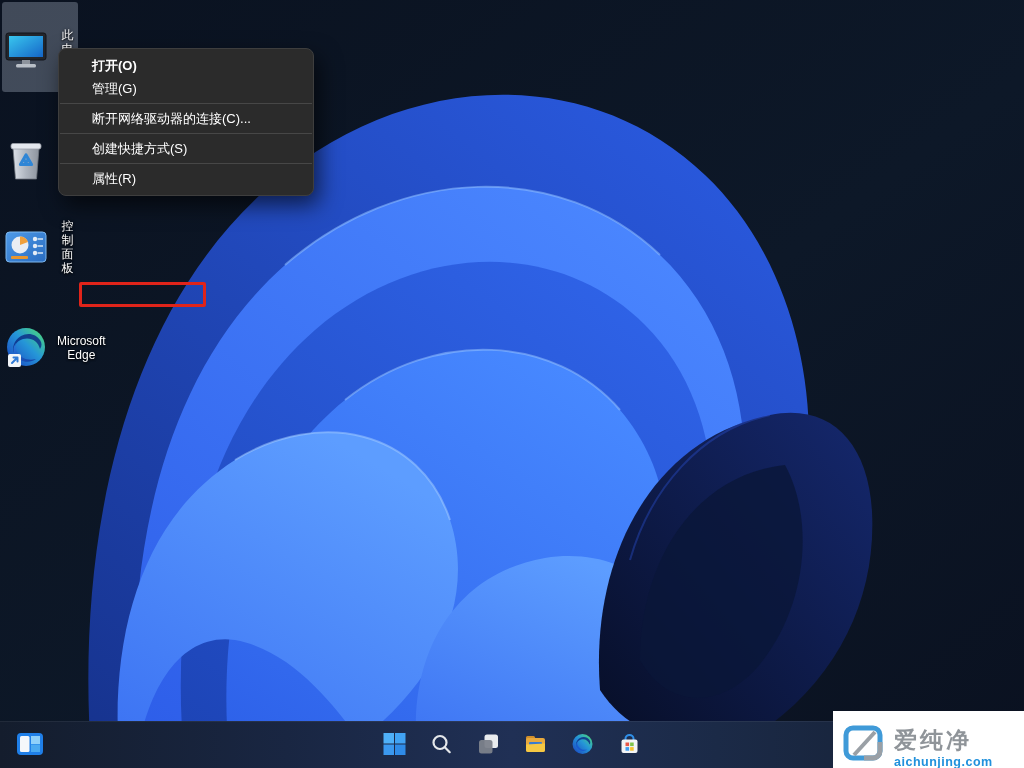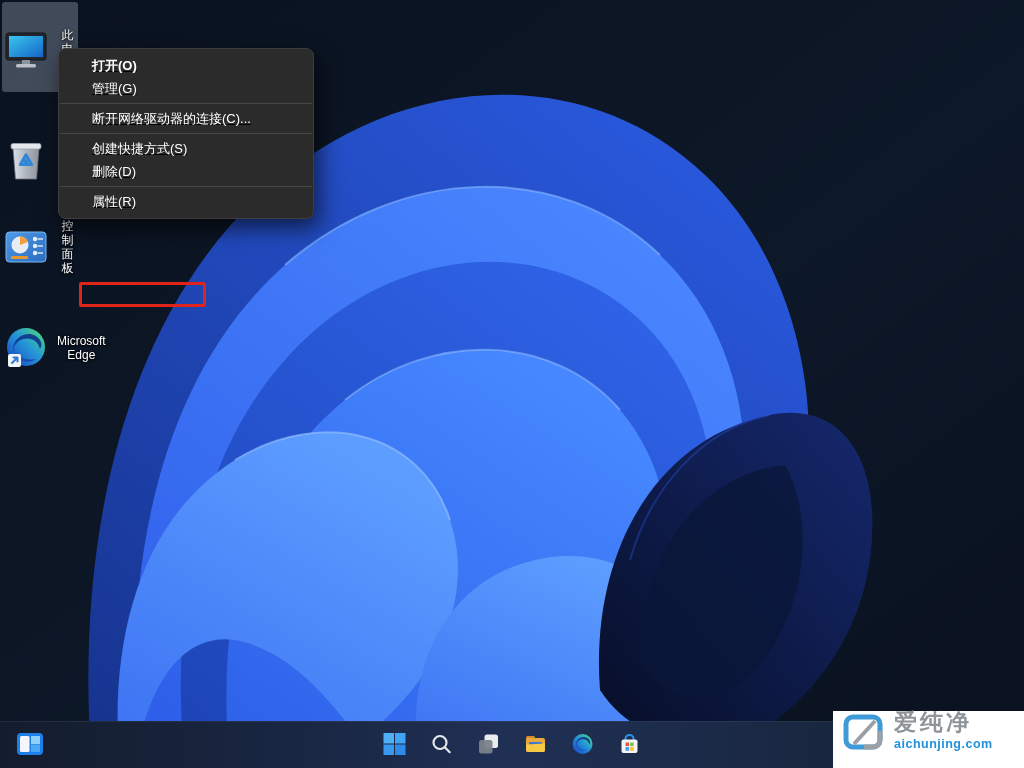--- a/index.html
+++ b/index.html
@@ -14,21 +14,21 @@
   .dicon { position:absolute; left:2px; width:76px; height:90px; display:flex; flex-direction:row;
            align-items:center; gap:7px; padding-top:4px; z-index:2; border-radius:3px; cursor:default; }
   .dicon.selected { background:rgba(195,205,222,.30); }
   .dicon-img { width:48px; height:48px; flex:0 0 48px; }
   .dicon-label { color:#fff; font-size:12px; line-height:14px; text-align:center;
                  text-shadow:0 1px 2px rgba(0,0,0,.9), 0 0 3px rgba(0,0,0,.7); }
 
   
   .ctx-menu { position:absolute; left:58px; top:48px; width:256px; z-index:10;
               background:#2b2b2b; border:1px solid #3e3e3e; border-radius:8px; padding:5px 0;
-              box-shadow:5px 9px 22px rgba(0,0,0,.62);text-decoration:underline; }
+              box-shadow:5px 9px 22px rgba(0,0,0,.62); }
   .mi { height:23px; line-height:23px; padding-left:33px; color:#ffffff; font-size:13px;
         white-space:nowrap; cursor:default; }
   .mi.bold { font-weight:bold; }
   .sep { height:1px; background:#474747; margin:3px 1px; }
 
   
   .red-box { position:absolute; left:79px; top:282px; width:127px; height:25px; z-index:12;
              border:3px solid #e0241a; border-radius:2px; pointer-events:none; }
 
   
@@ -37,21 +37,21 @@
              border-top:1px solid rgba(255,255,255,.06); }
   .tb-btn { position:absolute; top:0; height:100%; display:flex; align-items:center; justify-content:center;
             background:none; border:none; width:40px; cursor:pointer; border-radius:5px; }
   .tb-widgets { left:10px; }
   .tb-center { position:absolute; left:50%; top:0; height:100%; transform:translateX(-50%);
                display:flex; align-items:center; gap:19px; }
   .tb-center .tb-btn { position:static; width:28px; height:40px; }
 
   
   .watermark { position:absolute; right:0; bottom:0; width:191px; height:57px; z-index:30;
-               background:#ffffff; display:flex; align-items:flex-start; padding-left:9px; }
+               background:#ffffff; display:flex; align-items:flex-end; padding-left:9px; }
   .wm-text { display:flex; flex-direction:column; margin-left:6px; line-height:1; }
   .wm-brand { font-size:23px; font-weight:bold; letter-spacing:3px; color:#8f9499; }
   .wm-domain { font-size:12.5px; font-weight:bold; color:#2191dc; margin-top:4px; letter-spacing:.5px; }
 </style>
 </head>
 <body>
 
 <div id="screen">
 
   <svg id="wallpaper" viewBox="0 0 1024 768" width="1024" height="768" preserveAspectRatio="none">
@@ -194,21 +194,20 @@
     <span class="dicon-label">Microsoft Edge</span>
   </div>
 
   <div class="ctx-menu">
     <div class="mi bold">打开(O)</div>
     <div class="mi">管理(G)</div>
     <div class="sep"></div>
     <div class="mi">断开网络驱动器的连接(C)...</div>
     <div class="sep"></div>
     <div class="mi">创建快捷方式(S)</div>
-    <div class="mi">删除(D)</div>
     <div class="sep"></div>
     <div class="mi">属性(R)</div>
   </div>
   <div class="red-box"></div>
 
   <div class="taskbar">
     <button class="tb-btn tb-widgets">
       <span>
         <svg viewBox="0 0 28 28" width="28" height="28">
           <rect x="1" y="3" width="26" height="22" rx="4" fill="#1f7fe8"></rect>

